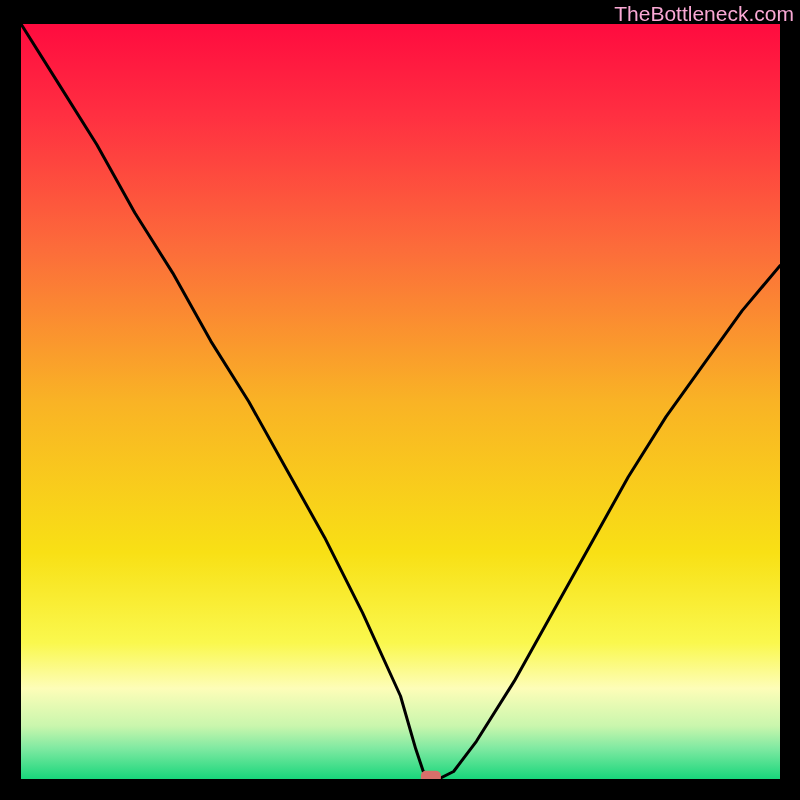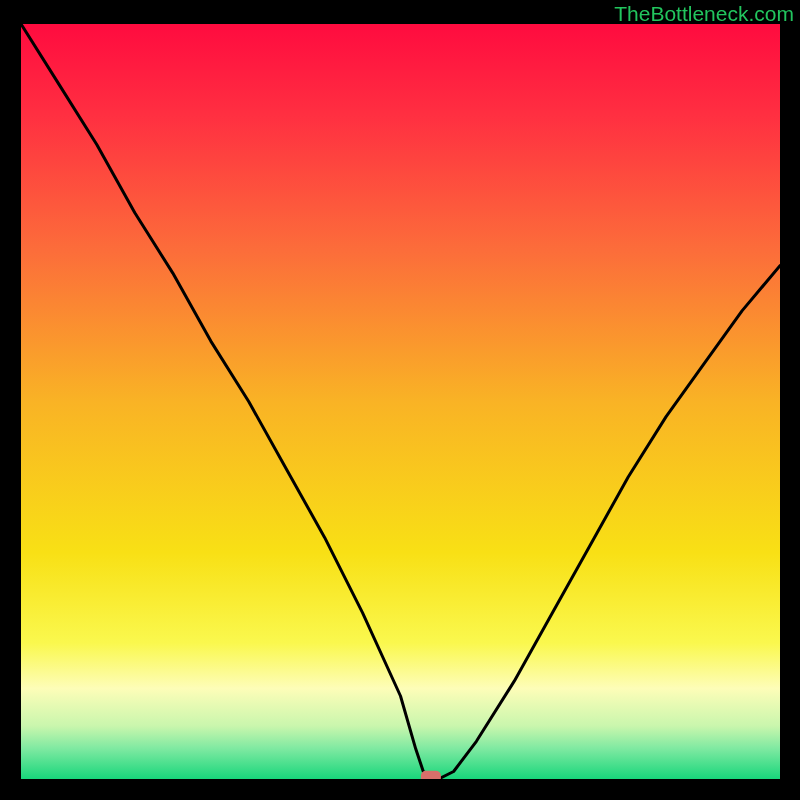--- a/index.html
+++ b/index.html
@@ -8,21 +8,21 @@
     width: 800px;
     height: 800px;
     background: #000;
     position: relative;
     font-family: Arial, Helvetica, sans-serif;
   }
   .watermark {
     position: absolute;
     top: 2px;
     right: 6px;
-    color: #22c55e;
+    color: #f9a8d4;
     font-size: 21px;
     font-weight: 500;
     z-index: 10;
   }
   .plot-wrap {
     position: absolute;
     left: 21px;
     top: 24px;
     width: 759px;
     height: 755px;

